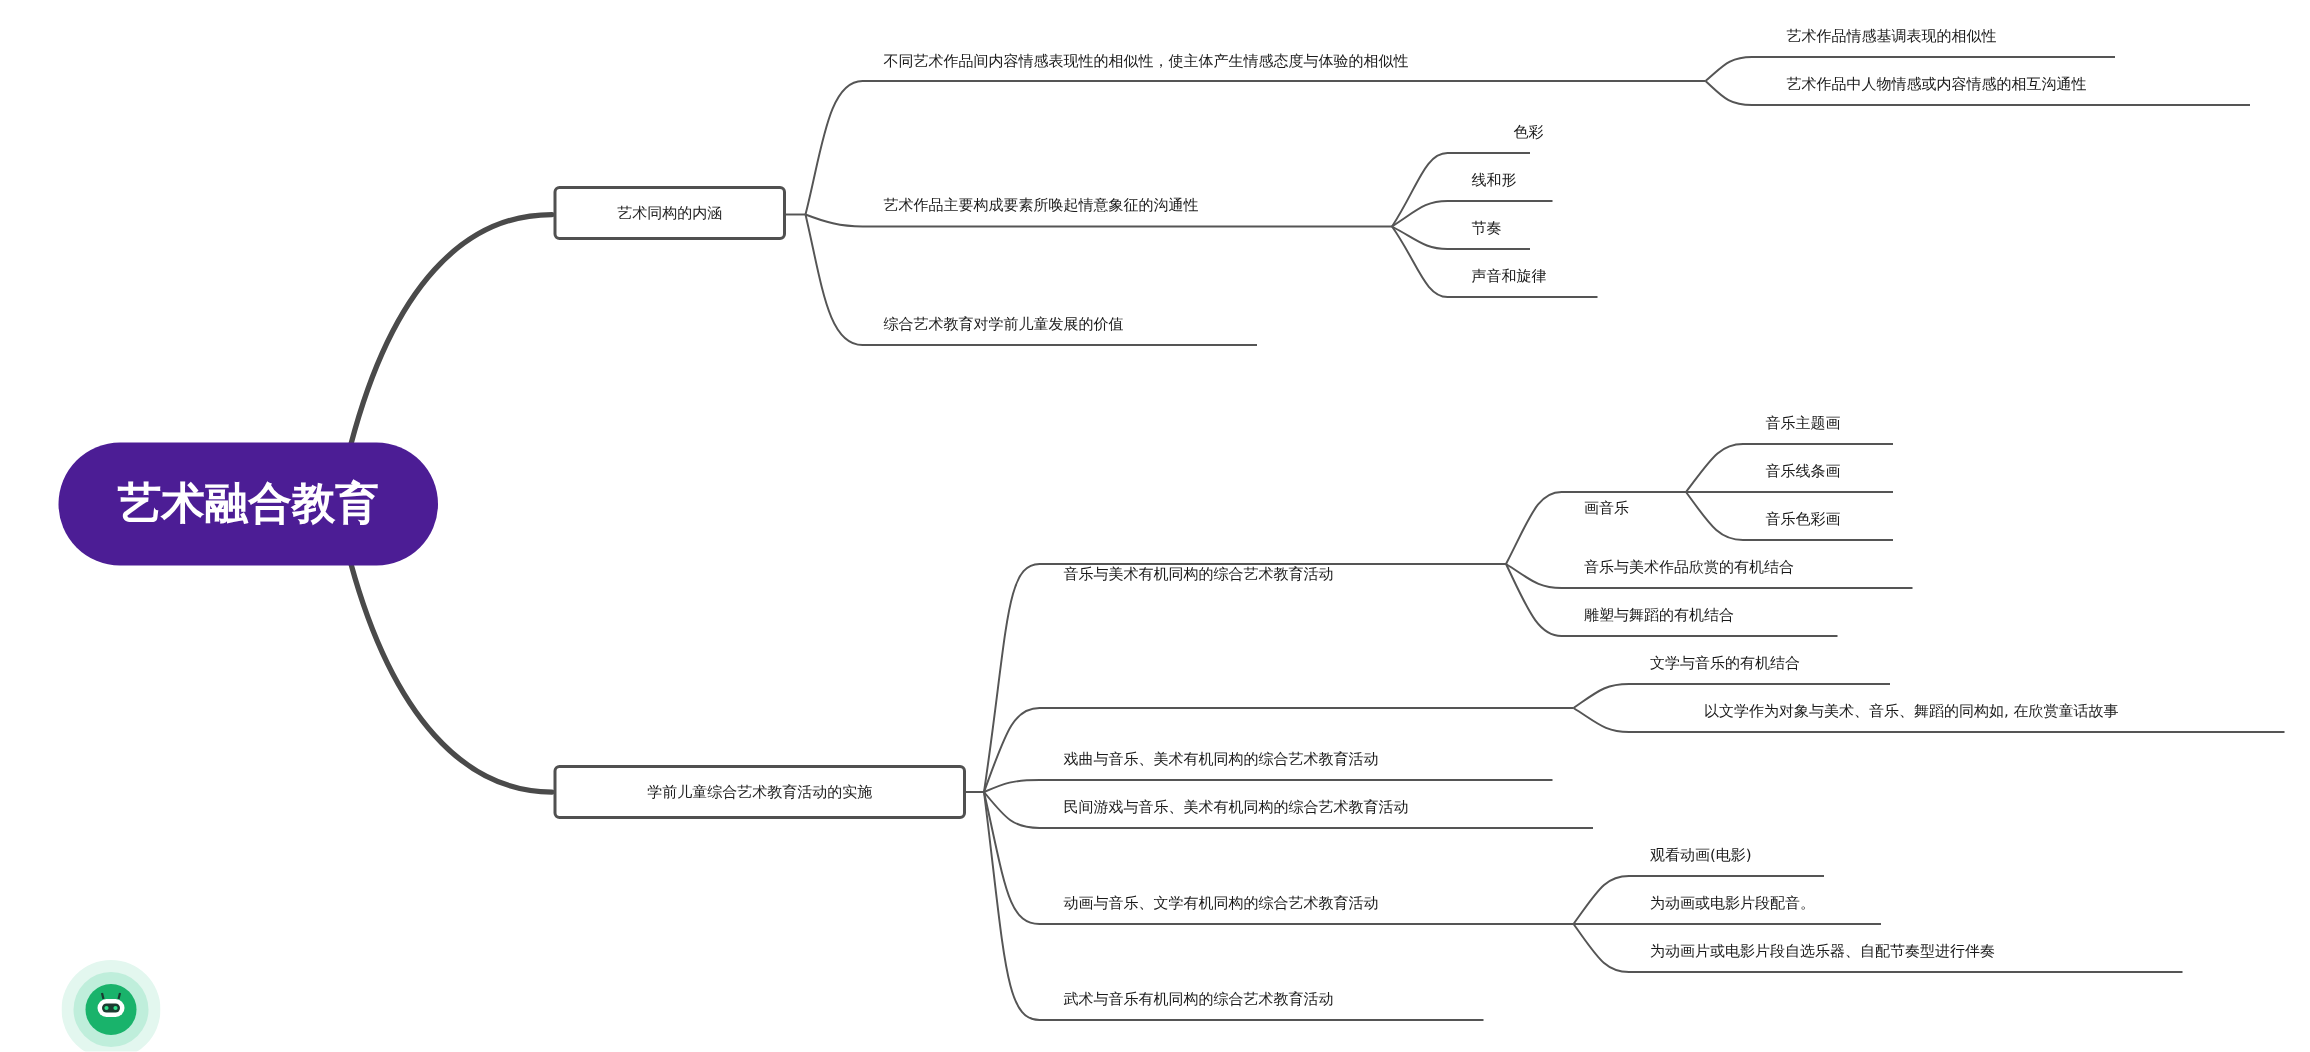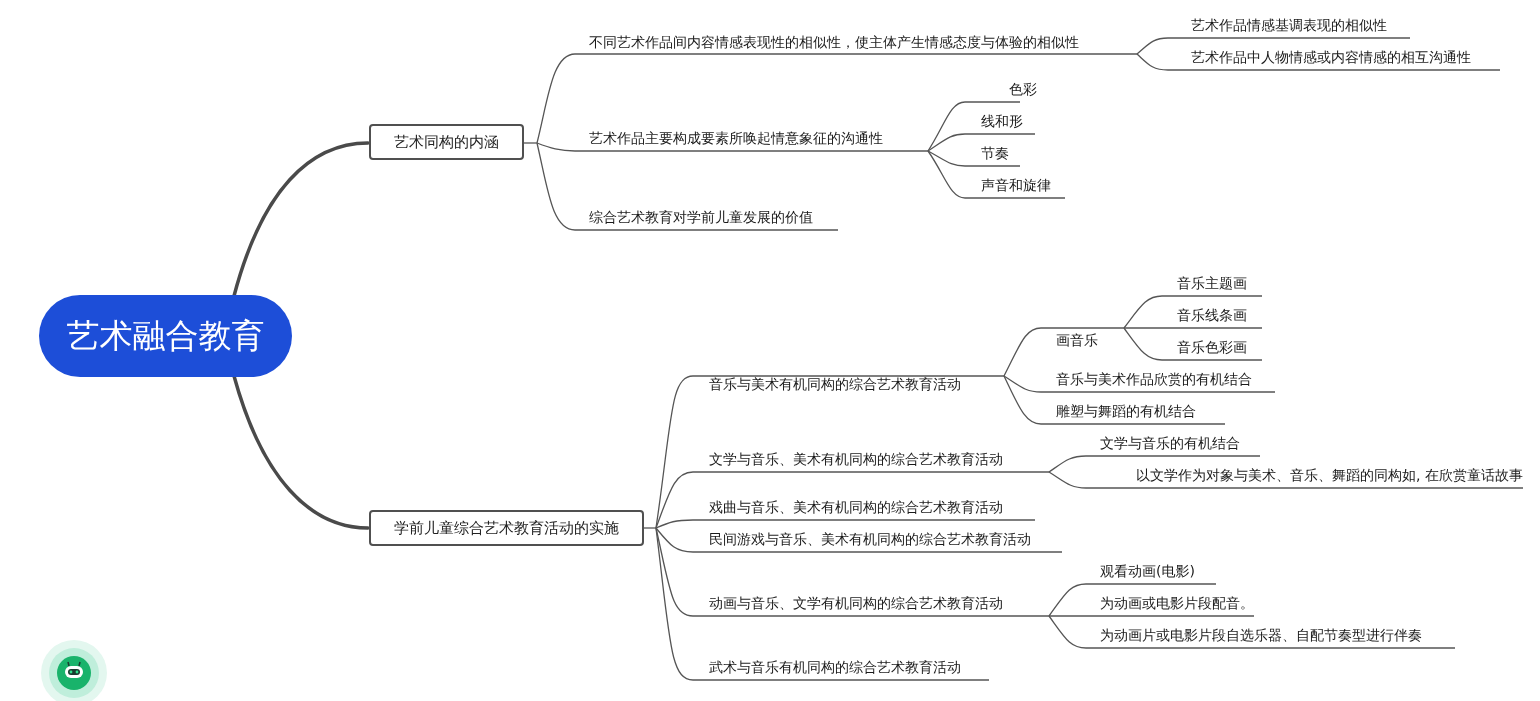--- a/index.html
+++ b/index.html
@@ -7,42 +7,42 @@
       width: 1540px; height: 701px;
       background: #ffffff;
       overflow: hidden;
       font-family: "DejaVu Sans", "Liberation Sans", sans-serif;
     }
     #canvas { position: relative; width: 1540px; height: 701px; }
     svg#links { position: absolute; left: 0; top: 0; width: 1540px; height: 701px; }
     .root {
       position: absolute;
       left: 39px; top: 295px; width: 253px; height: 82px;
-      background: #1d4ed8;
+      background: #4c1d95;
       border-radius: 41px;
       color: #ffffff;
-      font-size: 33px; font-weight: normal;
+      font-size: 29px; font-weight: bold;
       display: flex; align-items: center; justify-content: center;
       letter-spacing: 0px;
     }
     .box {
       position: absolute;
       height: 36px;
       box-sizing: border-box;
       border: 2.5px solid #505050;
       border-radius: 4px;
       background: #ffffff;
       color: #222;
-      font-size: 15px;
+      font-size: 10px;
       display: flex; align-items: center; justify-content: center;
       white-space: nowrap;
     }
     .lbl {
       position: absolute;
-      font-size: 14px;
+      font-size: 10px;
       color: #1a1a1a;
       white-space: nowrap;
       line-height: 16px;
       text-align: right;
     }
     .bot {
       position: absolute; left: 41px; top: 640px; width: 66px; height: 66px;
     }
   </style>
 </head>
@@ -115,21 +115,20 @@
 
   <div class="lbl" style="left:1191px; top:17px;">艺术作品情感基调表现的相似性</div>
   <div class="lbl" style="left:1191px; top:49px;">艺术作品中人物情感或内容情感的相互沟通性</div>
 
   <div class="lbl" style="left:981px; top:81px;margin-left:28px;">色彩</div>
   <div class="lbl" style="left:981px; top:113px;">线和形</div>
   <div class="lbl" style="left:981px; top:145px;">节奏</div>
   <div class="lbl" style="left:981px; top:177px;">声音和旋律</div>
 
   <div class="lbl" style="left:709px; top:376px;">音乐与美术有机同构的综合艺术教育活动</div>
-  <div class="lbl" style="left:709px; top:451px;">文学与音乐、美术有机同构的综合艺术教育活动</div>
   <div class="lbl" style="left:709px; top:499px;">戏曲与音乐、美术有机同构的综合艺术教育活动</div>
   <div class="lbl" style="left:709px; top:531px;">民间游戏与音乐、美术有机同构的综合艺术教育活动</div>
   <div class="lbl" style="left:709px; top:595px;">动画与音乐、文学有机同构的综合艺术教育活动</div>
   <div class="lbl" style="left:709px; top:659px;">武术与音乐有机同构的综合艺术教育活动</div>
 
   <div class="lbl" style="left:1056px; top:307px;margin-top:25px;">画音乐</div>
   <div class="lbl" style="left:1056px; top:371px;">音乐与美术作品欣赏的有机结合</div>
   <div class="lbl" style="left:1056px; top:403px;">雕塑与舞蹈的有机结合</div>
 
   <div class="lbl" style="left:1177px; top:275px;">音乐主题画</div>

